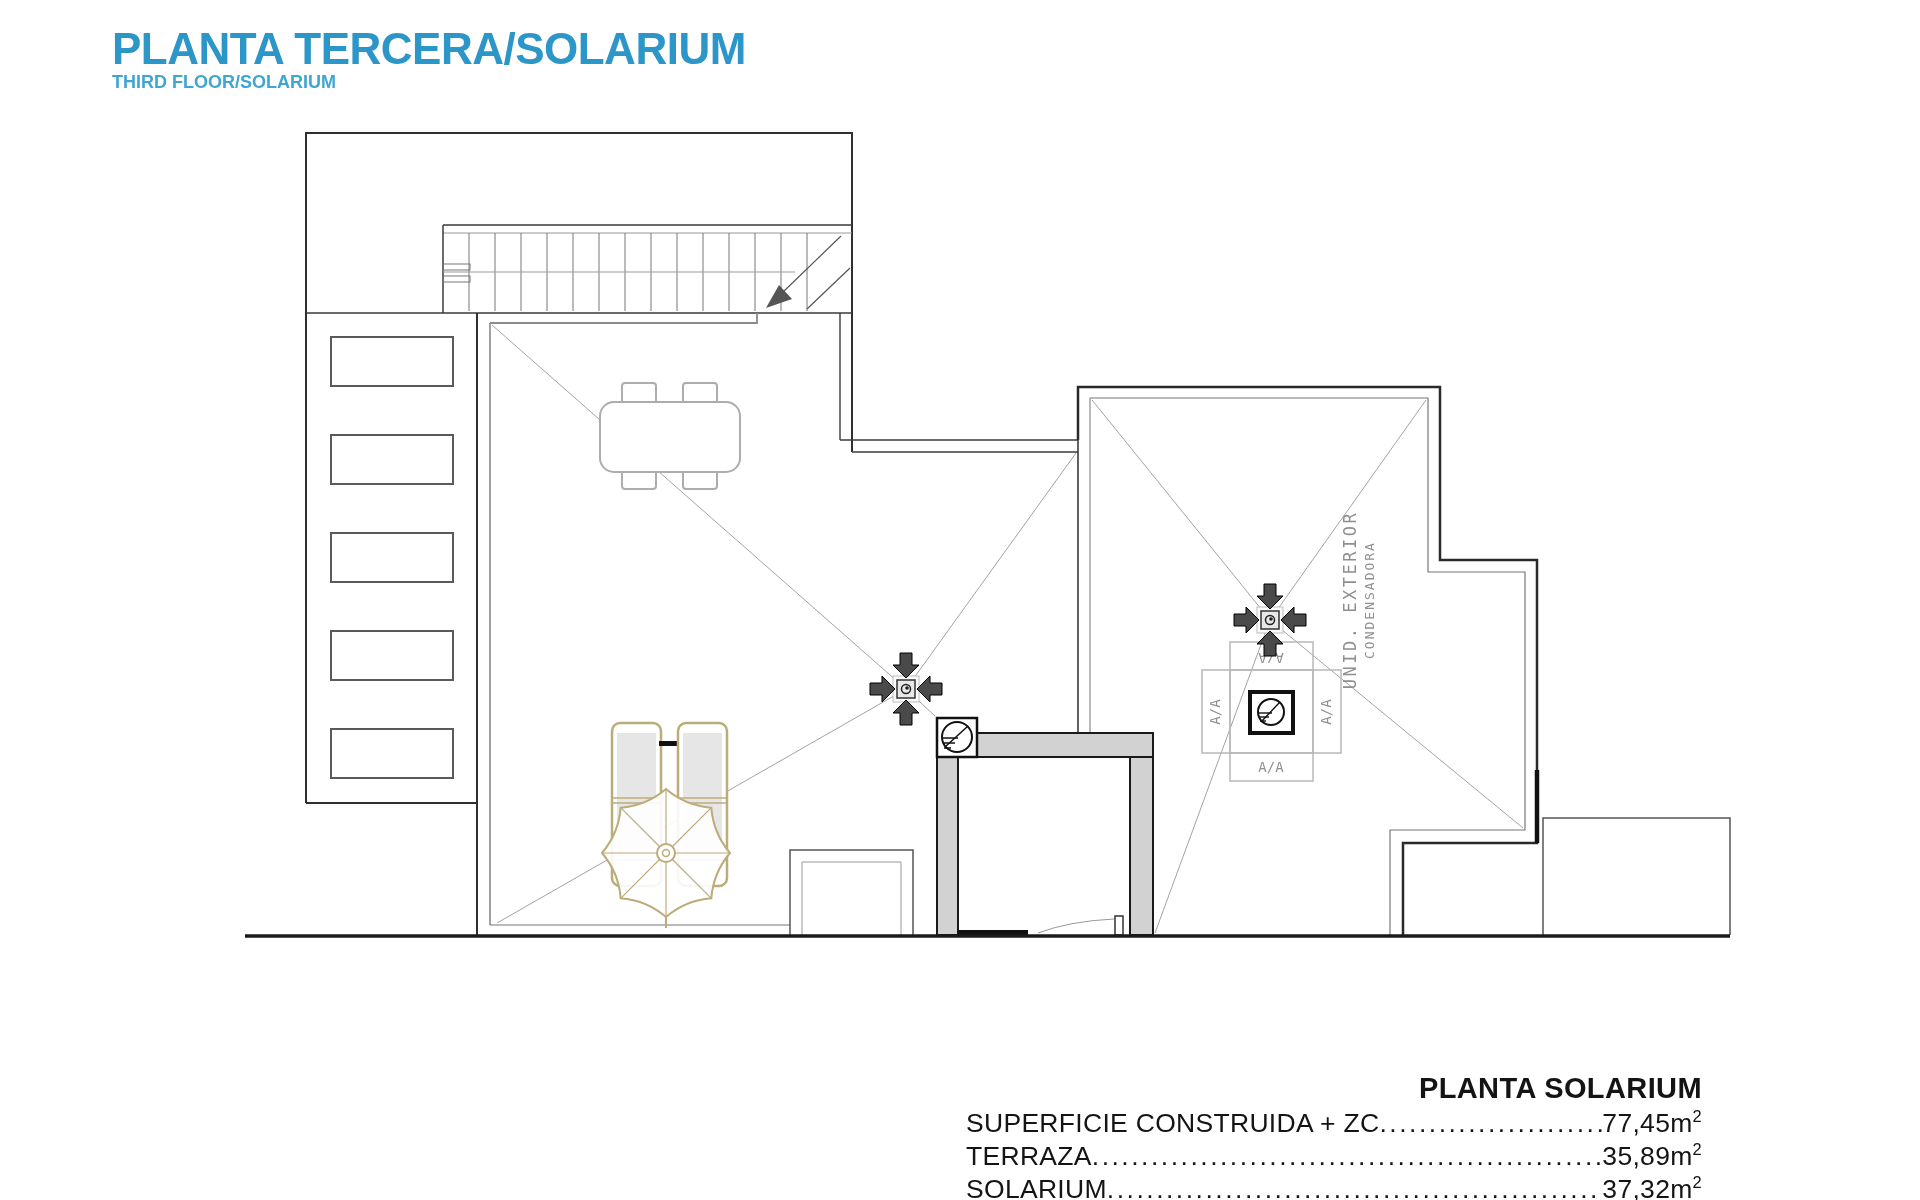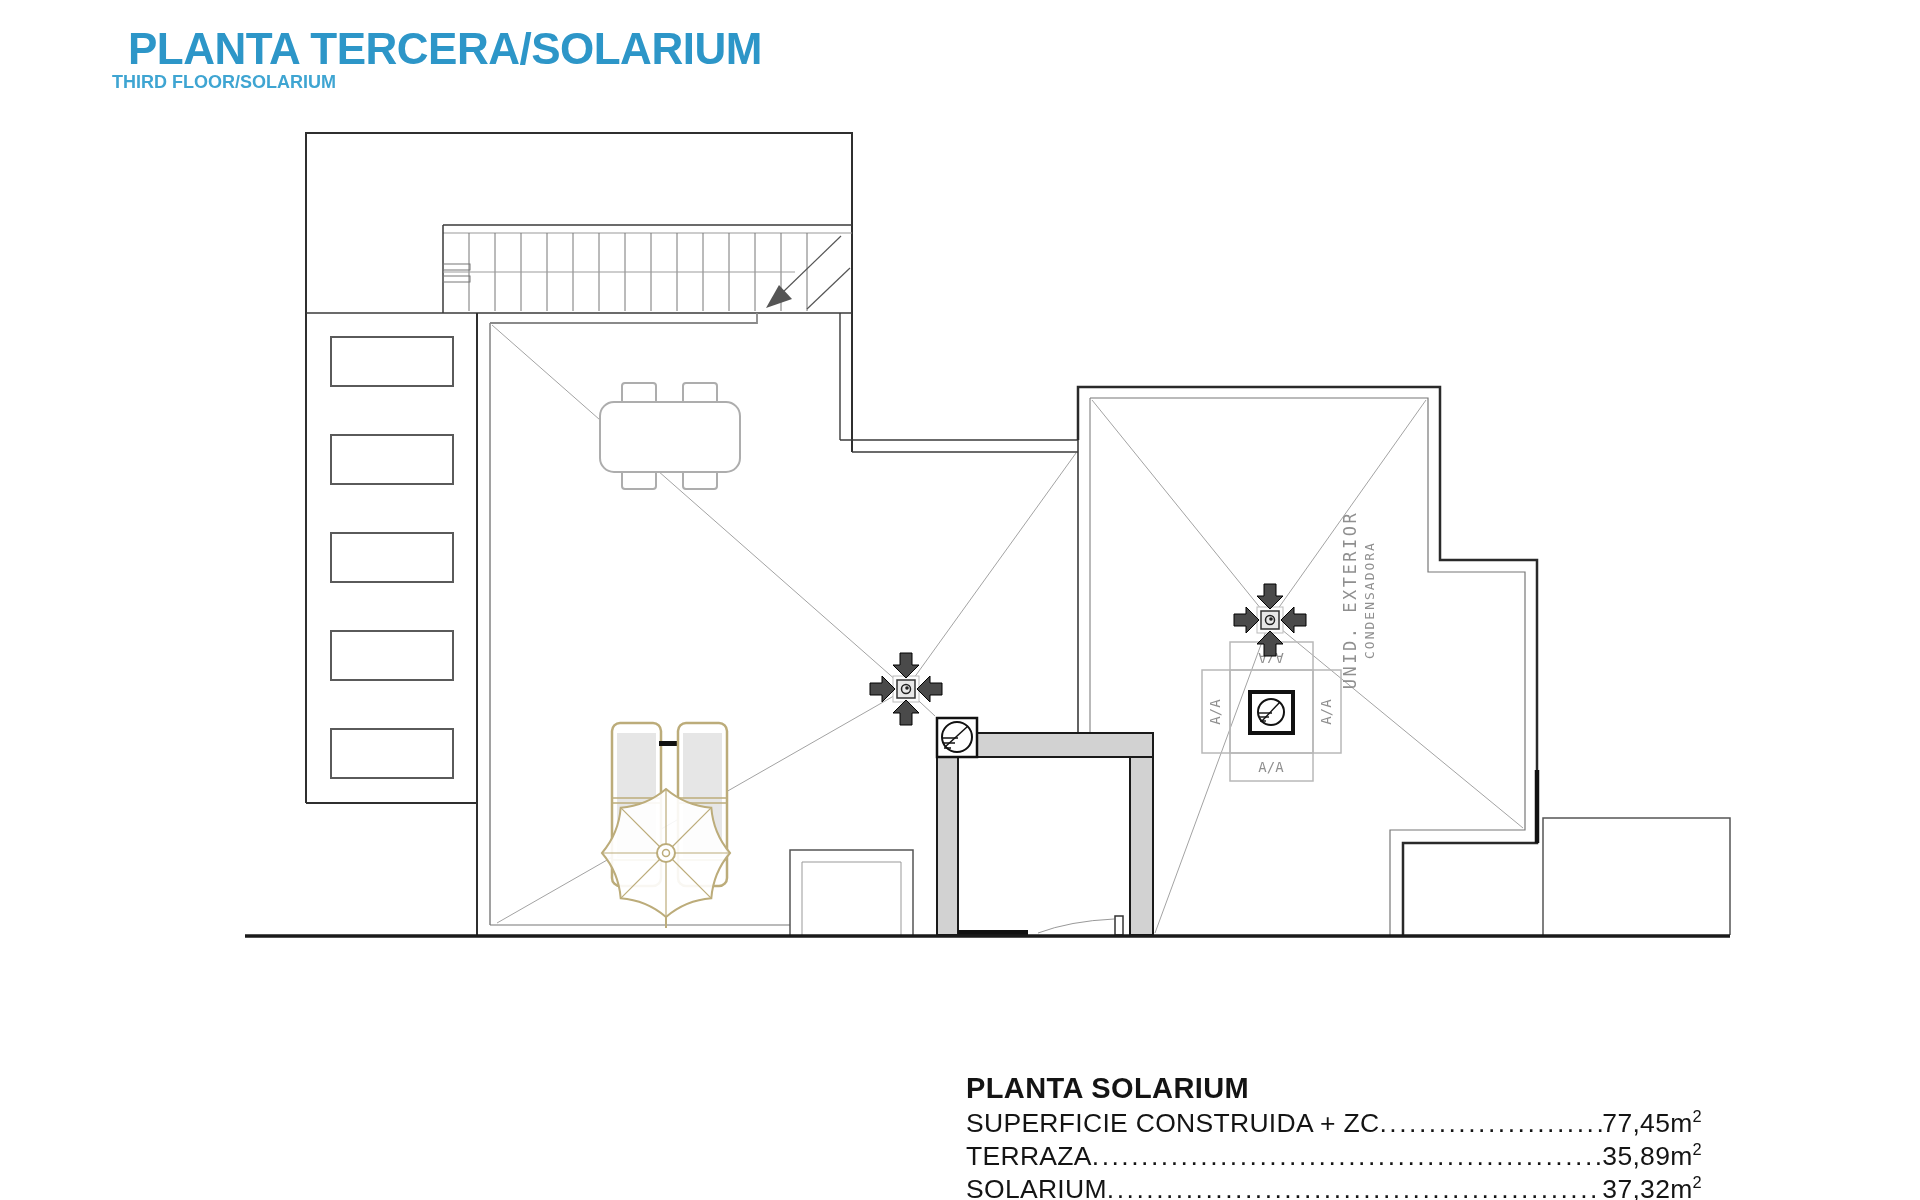--- a/index.html
+++ b/index.html
@@ -1,24 +1,24 @@
 <!DOCTYPE html>
 <html><head>
 <meta charset="utf-8">
 <style>
   html,body{margin:0;padding:0;background:#ffffff;}
   .page{position:relative;width:1920px;height:1200px;background:#fff;overflow:hidden;
         font-family:"Liberation Sans", sans-serif;}
   .title{position:absolute;left:112px;top:24px;font-size:44px;font-weight:bold;
-         color:#2D96C8;letter-spacing:-0.5px;white-space:nowrap;margin-left:16px;}
+         color:#2D96C8;letter-spacing:-0.5px;white-space:nowrap;}
   .subtitle{position:absolute;left:112px;top:72px;font-size:18px;font-weight:bold;
          color:#3FA5D2;white-space:nowrap;}
   svg.plan{position:absolute;left:0;top:0;}
   .areas{position:absolute;left:966px;top:1072px;width:736px;color:#141414;}
-  .areas .atitle{font-size:29px;font-weight:bold;letter-spacing:0.4px;line-height:32px;margin-bottom:3px;}
+  .areas .atitle{font-size:29px;font-weight:bold;letter-spacing:0.4px;line-height:32px;margin-bottom:3px;text-align:right;}
   .arow{display:flex;align-items:baseline;font-size:26.5px;line-height:33px;
         letter-spacing:0.3px;white-space:nowrap;}
   .arow .leader{flex:1;overflow:hidden;letter-spacing:2.5px;}
   .arow .value{flex:none;}
   .arow sup{font-size:0.62em;vertical-align:super;line-height:0;}
   .cad{font-family:"DejaVu Sans Mono", monospace;fill:#8F8F8F;}
 </style>
 </head>
 <body>
 

